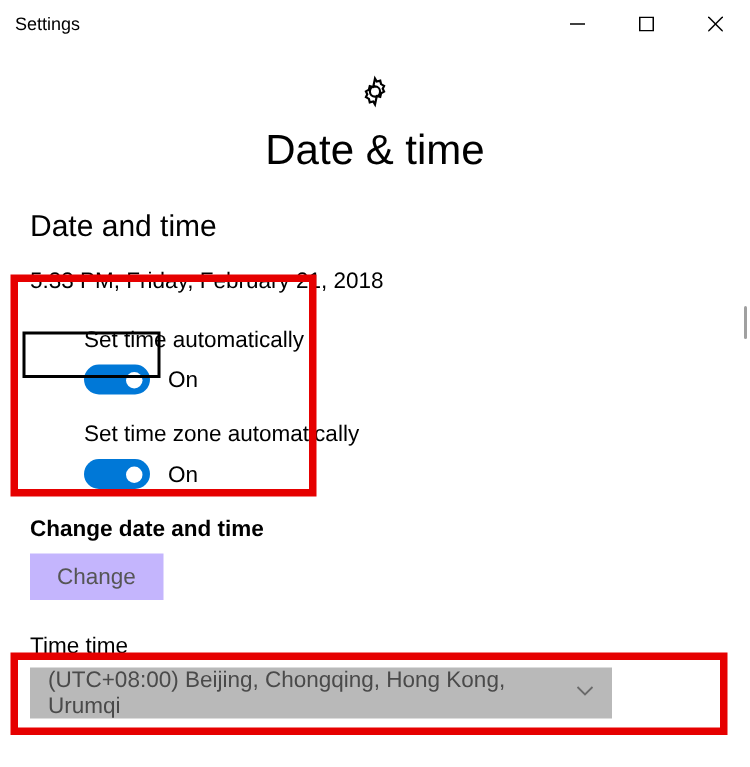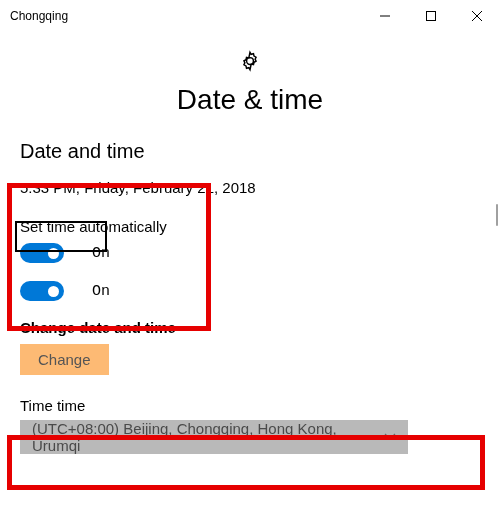--- a/index.html
+++ b/index.html
@@ -45,30 +45,30 @@
     font-size: 20px;
     font-weight: 400;
     margin: 0 0 16px 0;
   }
   .datetime-now {
     font-size: 15px;
     margin-bottom: 22px;
   }
   .setting-block {
     margin-bottom: 18px;
+    margin-left: 36px;
   }
   .setting-label {
     font-size: 15px;
     margin-bottom: 8px;
   }
   .toggle-row {
     display: flex;
     align-items: center;
-    gap: 28px;
-    font-family: Liberation Mono, monospace;
+    gap: 12px;
   }
   .toggle {
     width: 44px; height: 20px;
     border-radius: 10px;
     background: #0078d7;
     position: relative;
   }
   .toggle .knob {
     position: absolute;
     width: 11px; height: 11px;
@@ -79,21 +79,21 @@
   }
   .toggle-state {
     font-size: 15px;
   }
   .sub-label {
     font-size: 15px;
     margin: 6px 0 8px 0;
     font-weight: bold;
   }
   .change-btn {
-    background: #fdba74;
+    background: #c4b5fd;
     color: #555;
     border: none;
     padding: 7px 18px;
     font-size: 15px;
     font-family: inherit;
   }
   .tz-label {
     font-size: 15px;
     margin-top: 22px;
     margin-bottom: 6px;
@@ -135,21 +135,21 @@
     width: 92px; height: 31px;
     border: 2px solid #000;
     pointer-events: none;
   }
   .hl2 { left: 7px; top: 435px; width: 478px; height: 55px; }
 </style>
 </head>
 <body>
 
 <div class="titlebar">
-  <span class="title-text">Chongqing</span>
+  <span class="title-text">Settings</span>
   <span class="spacer"></span>
   <div class="win-btn">
     <svg width="10" height="10">
         <line x1="0" y1="5" x2="10" y2="5" stroke="#000" stroke-width="1"></line>
       </svg>
   </div>
   <div class="win-btn">
     <svg width="10" height="10">
         <rect x="0.5" y="0.5" width="9" height="9" fill="none" stroke="#000" stroke-width="1"></rect>
       </svg>
@@ -179,20 +179,21 @@
     <div class="setting-label">Set time automatically</div>
     <div class="toggle-row">
       <div class="toggle">
           <div class="knob"></div>
         </div>
       <span class="toggle-state">On</span>
     </div>
   </div>
 
   <div class="setting-block">
+    <div class="setting-label">Set time zone automatically</div>
     <div class="toggle-row">
       <div class="toggle">
           <div class="knob"></div>
         </div>
       <span class="toggle-state">On</span>
     </div>
   </div>
 
   <div class="sub-label">Change date and time</div>
   <button class="change-btn" disabled="">Change</button>

